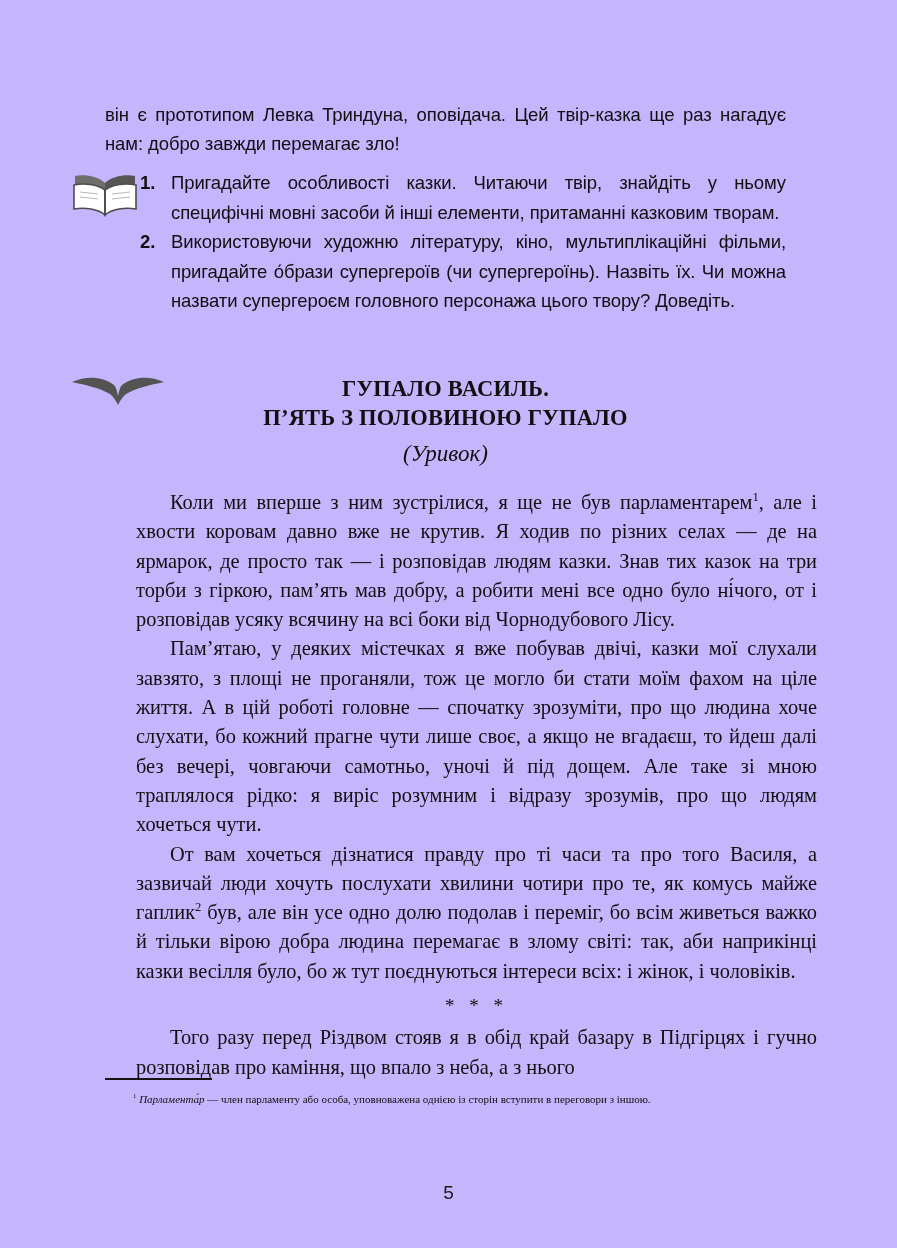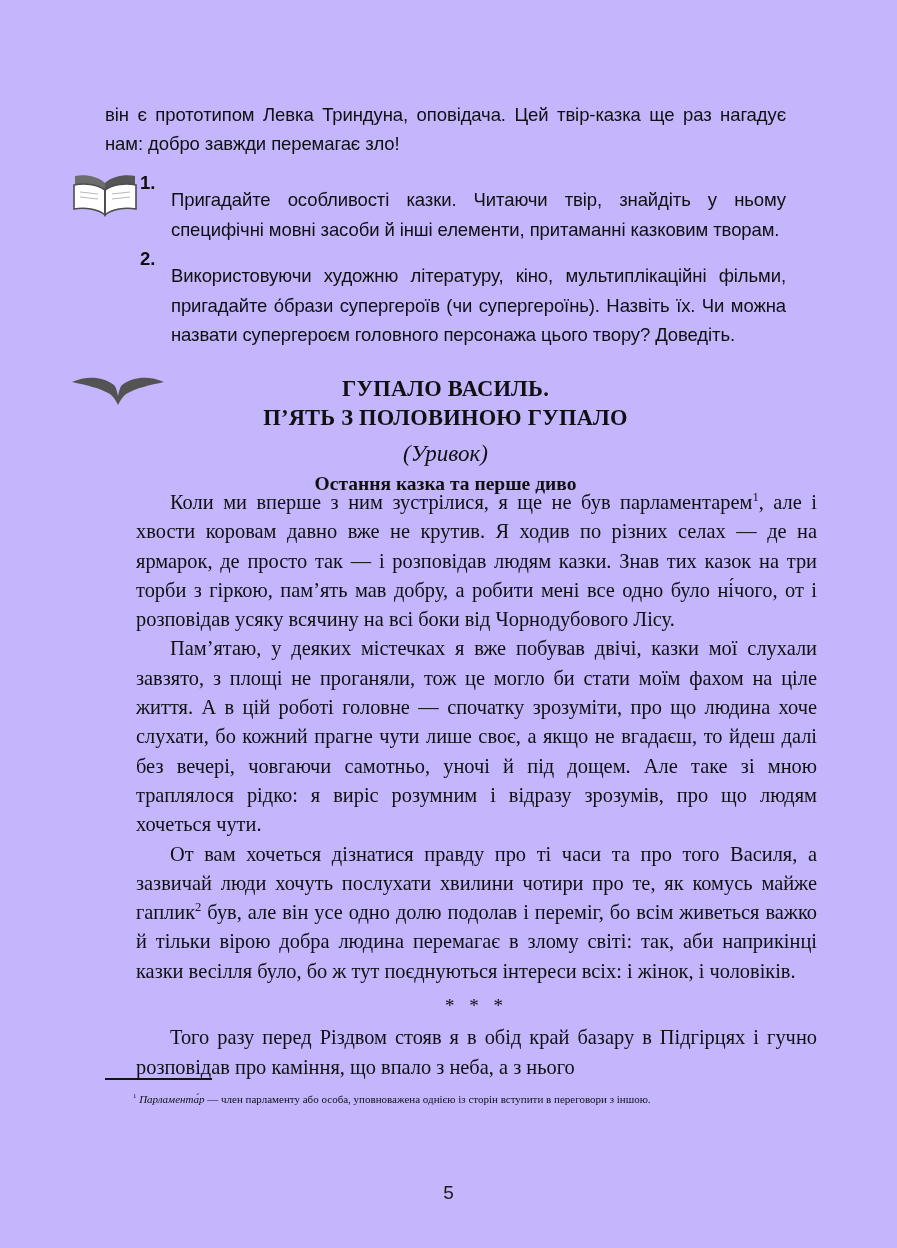--- a/index.html
+++ b/index.html
@@ -57,21 +57,21 @@
     text-align: justify;
     letter-spacing: -0.1px;
   }
   .task + .task { margin-top: 0px; }
   .task-num {
     font-weight: bold;
     width: 31px;
     flex: 0 0 31px;
     text-align: left;
   }
-  .task-body { flex: 1 1 auto; margin-top: 17px; }
+  .task-body { flex: 1 1 auto; }
 
   
   .book-icon {
     position: absolute;
     left: 72px;
     top: 172px;
     width: 66px;
     height: 48px;
   }
 
@@ -215,21 +215,20 @@
       <path d="M2 10 C16 4, 32 4, 44 13 C46 15, 47 19, 48 24 C49 19, 50 15, 52 13 C64 4, 80 4, 94 10 C80 13, 66 16, 56 22 C52 25, 50 29, 48 33 C46 29, 44 25, 40 22 C30 16, 16 13, 2 10 Z" fill="#535353"></path>
     </svg>
   </div>
 
   <div class="title-block">
     <h1 class="work-title">
       <span>ГУПАЛО ВАСИЛЬ.</span>
       <span class="l2">П’ЯТЬ З ПОЛОВИНОЮ ГУПАЛО</span>
     </h1>
     <p class="excerpt-note">(Уривок)</p>
-    <p class="section-head">Остання казка та перше диво</p>
   </div>
 
   <div class="col prose">
     <p><span>Коли ми вперше з ним зустрілися, я ще не був парламента­рем</span><sup>1</sup><span>, але і хвости коровам давно вже не крутив. Я ходив по різ­них селах — де на ярмарок, де просто так — і розповідав людям казки. Знав тих казок на три торби з гіркою, пам’ять мав добру, а робити мені все одно було ні́чого, от і розповідав усяку всячину на всі боки від Чорнодубового Лісу.</span></p>
     <p>Пам’ятаю, у деяких містечках я вже побував двічі, казки мої слухали завзято, з площі не проганяли, тож це могло би стати моїм фахом на ціле життя. А в цій роботі головне — спочатку зрозуміти, про що людина хоче слухати, бо кожний прагне чути лише своє, а якщо не вгадаєш, то йдеш далі без вечері, човгаючи самотньо, уночі й під дощем. Але таке зі мною траплялося рідко: я виріс ро­зумним і відразу зрозумів, про що людям хочеться чути.</p>
     <p><span>От вам хочеться дізнатися правду про ті часи та про того Ва­силя, а зазвичай люди хочуть послухати хвилини чотири про те, як комусь майже гаплик</span><sup>2</sup><span> був, але він усе одно долю подолав і переміг, бо всім живеться важко й тільки вірою добра людина пе­ремагає в злому світі: так, аби наприкінці казки весілля було, бо ж тут поєднуються інтереси всіх: і жінок, і чоловіків.</span></p>
     <p class="stars">* * *</p>
     <p>Того разу перед Різдвом стояв я в обід край базару в Підгір­цях і гучно розповідав про каміння, що впало з неба, а з нього</p>
   </div>
 

